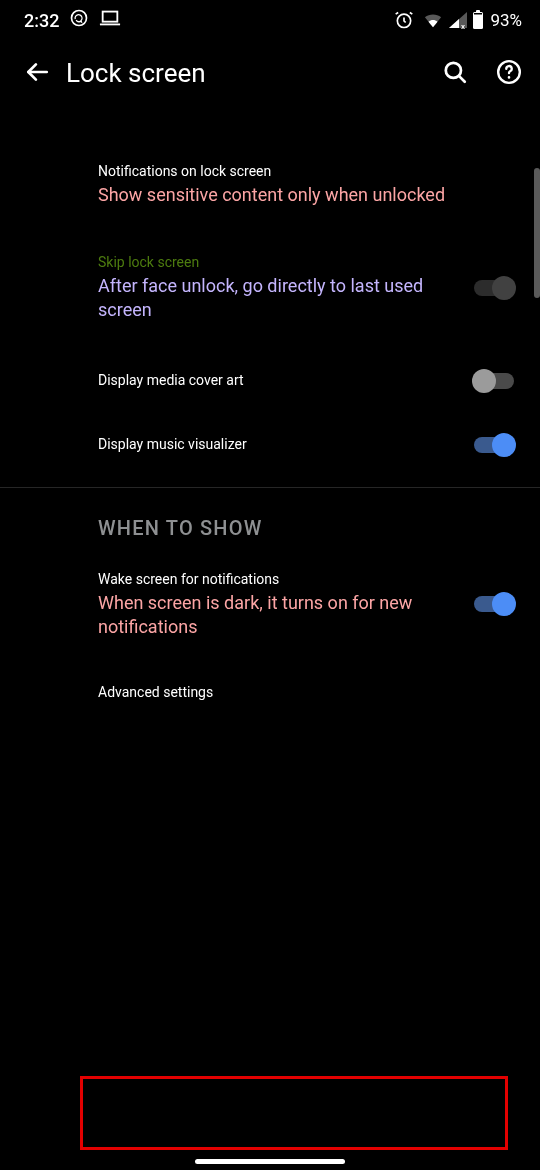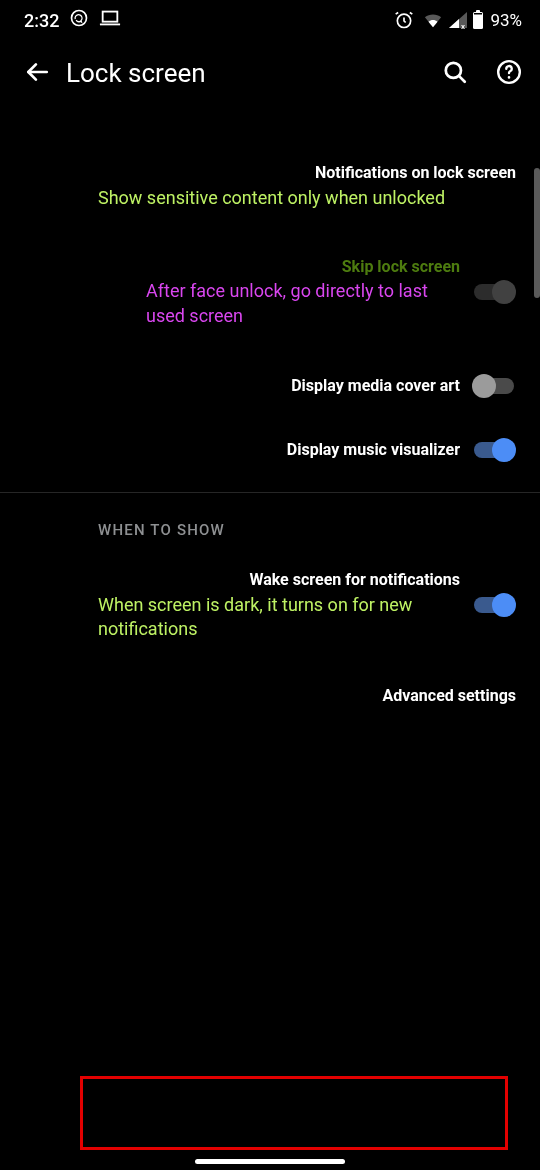--- a/index.html
+++ b/index.html
@@ -71,34 +71,33 @@
       display: flex;
       align-items: center;
       padding: 20px 24px 20px 98px;
       gap: 12px;
     }
     .row-text {
       flex: 1;
       min-width: 0;
     }
     .row-title {
-      font-size: 16px;
-      font-weight: 700;
+      font-size: 14px;
+      font-weight: 400;
       color: #ffffff;
       line-height: 1.35;
-      text-align: right;
     }
     .row-sub {
       font-size: 18px;
-      color: #bef264;
+      color: #fca5a5;
       line-height: 1.35;
       margin-top: 2px;
     }
     .row.disabled .row-title { color: #4d7c0f; }
-    .row.disabled .row-sub { color: #d946ef; margin-left: 48px; }
+    .row.disabled .row-sub { color: #c4b5fd; }
     
     .switch {
       position: relative;
       width: 44px;
       height: 24px;
       flex-shrink: 0;
     }
     .switch-track {
       position: absolute;
       top: 4px;
@@ -122,21 +121,21 @@
     .switch.disabled .switch-track { background: #2c2c2c; }
     .switch.disabled .switch-thumb { background: #414141; left: 20px; }
     
     .divider {
       height: 1px;
       background: #262626;
       margin: 10px 0 0 0;
     }
     .section-header {
       padding: 28px 8px 10px 98px;
-      font-size: 15px;
+      font-size: 20px;
       font-weight: 500;
       letter-spacing: 1.2px;
       color: #8e9092;
     }
     
     .highlight {
       position: absolute;
       left: 80px;
       right: 32px;
       border: 3px solid #e30000;

